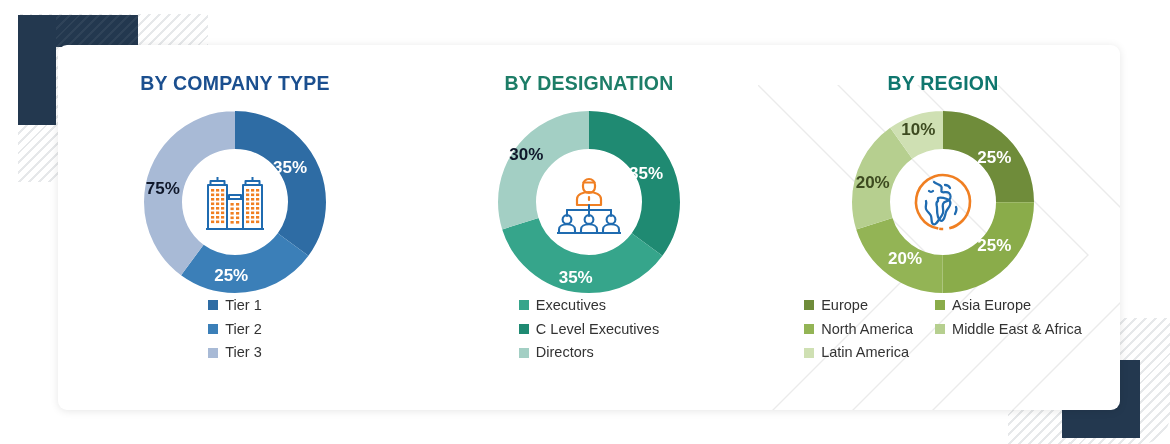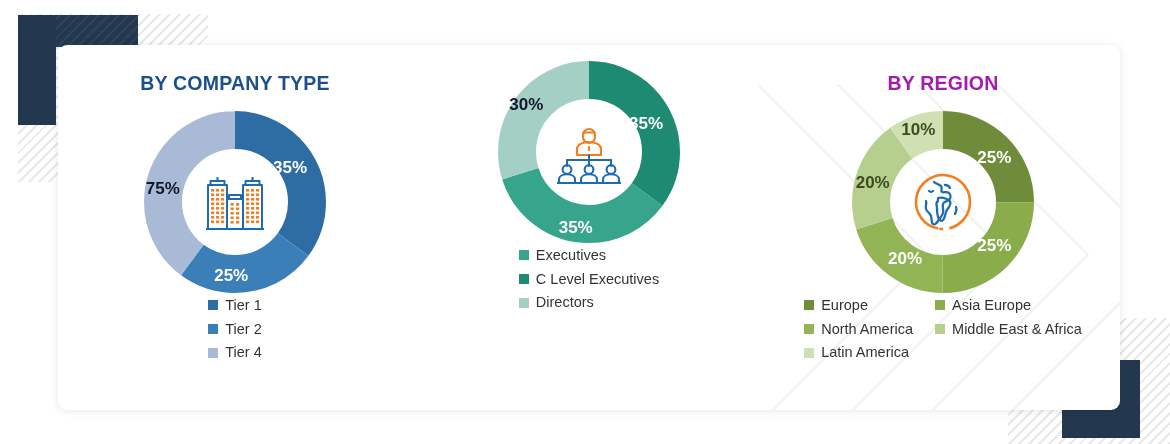--- a/index.html
+++ b/index.html
@@ -15,20 +15,21 @@
     position: relative;
   }
 
   
   #stage {
     position: absolute;
     left: 0; top: 0;
     width: 1170px;
     height: 444px;
     overflow: hidden;
+    border-radius: 29px;
   }
 
   .deco { position: absolute; }
 
   
   .deco-stripe-tl {
     left: 18px; top: 14px;
     width: 190px; height: 112px;
     background-image: repeating-linear-gradient(
         -45deg,
@@ -124,21 +125,21 @@
 
   .panel-title {
     font-size: 19.5px;
     font-weight: bold;
     letter-spacing: 0.2px;
     margin-top: 27px;
     white-space: nowrap;
   }
   .panel-title.t-company { color: #1b4f8f; }
   .panel-title.t-designation { color: #1d7d67; }
-  .panel-title.t-region { color: #a21caf; }
+  .panel-title.t-region { color: #0f766e; }
 
   .donut-wrap {
     position: relative;
     margin-top: 12px;
     width: 190px;
     height: 190px;
   }
   .donut-wrap svg { display: block; }
 
   .donut-icon {
@@ -320,26 +321,27 @@
           <div class="legend-item">
             <span class="legend-swatch" style="background:#2e6ca4"></span>
             <span class="legend-label">Tier 1</span>
           </div>
           <div class="legend-item">
             <span class="legend-swatch" style="background:#3b7fb8"></span>
             <span class="legend-label">Tier 2</span>
           </div>
           <div class="legend-item">
             <span class="legend-swatch" style="background:#a8bad6"></span>
-            <span class="legend-label">Tier 4</span>
+            <span class="legend-label">Tier 3</span>
           </div>
         </div>
       </div>
 
       <div class="panel">
+        <div class="panel-title t-designation">BY DESIGNATION</div>
 
         <div class="donut-wrap">
           <svg viewBox="0 0 190 190" width="190" height="190">
             <g transform="rotate(-90 95 95)" fill="none" stroke-width="38">
 
               <circle cx="95" cy="95" r="72" stroke="#1f8a72" stroke-dasharray="158.34 294.05" stroke-dashoffset="0"></circle>
 
               <circle cx="95" cy="95" r="72" stroke="#36a58b" stroke-dasharray="158.34 294.05" stroke-dashoffset="-158.34"></circle>
 
               <circle cx="95" cy="95" r="72" stroke="#a3cfc4" stroke-dasharray="135.72 316.67" stroke-dashoffset="-316.68"></circle>

